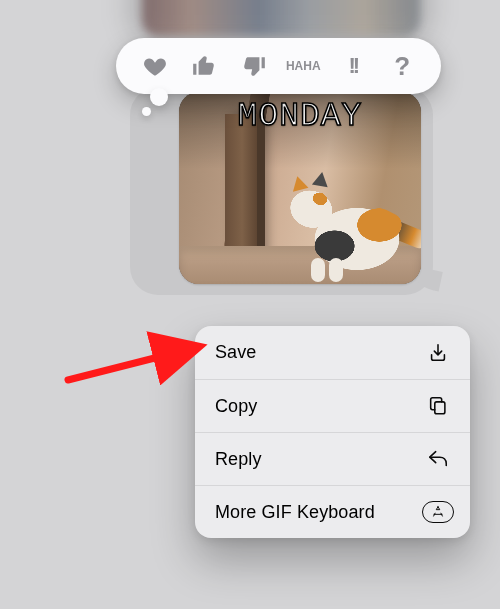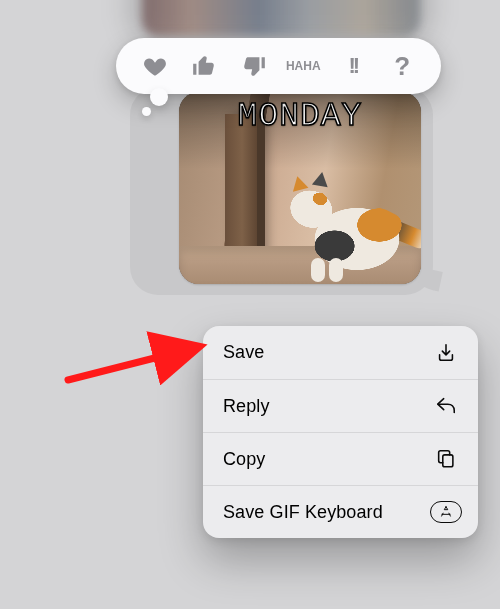--- a/index.html
+++ b/index.html
@@ -153,21 +153,21 @@
     color:#8e8e93;cursor:pointer;
   }
   .tb svg{width:26px;height:26px;fill:#8e8e93}
   .tb.haha{font-weight:800;font-size:12px;line-height:10px;text-align:center;color:#8e8e93;font-family:'Arial Black',sans-serif}
   .tb.bang{font-weight:900;font-size:22px;font-family:'Arial Black',sans-serif;letter-spacing:-3px}
   .tb.q{font-weight:900;font-size:26px;font-family:'Arial Black',sans-serif}
 
   
   .menu{
     position:absolute;
-    top:326px;left:203px;
+    top:326px;left:195px;
     width:275px;
     background:#ececee;
     border-radius:16px;
     box-shadow:0 22px 44px rgba(0,0,0,.28),0 3px 10px rgba(0,0,0,.1);
     overflow:hidden;
   }
   .mi{
     display:flex;align-items:center;justify-content:space-between;
     height:53px;padding:0 20px;
     font-size:18px;color:#000;letter-spacing:.1px;
@@ -250,39 +250,39 @@
   <div class="mi">
     <span>Save</span>
     <span class="icn">
       <svg viewBox="0 0 24 24">
           <path d="M12 3v11m0 0 4-4m-4 4-4-4"></path>
           <path d="M5 14v4a2 2 0 0 0 2 2h10a2 2 0 0 0 2-2v-4"></path>
         </svg>
     </span>
   </div>
   <div class="mi">
+    <span>Copy</span>
+    <span class="icn">
+      <svg viewBox="0 0 24 24">
+          <rect x="8.5" y="7.5" width="11" height="13" rx="2"></rect>
+          <path d="M8.5 16H6a2 2 0 0 1-2-2V5a2 2 0 0 1 2-2h8a2 2 0 0 1 2 2v2.5"></path>
+        </svg>
+    </span>
+  </div>
+  <div class="mi">
     <span>Reply</span>
     <span class="icn">
       <svg viewBox="0 0 24 24">
           <path d="M9.5 4 3 10l6.5 6"></path>
           <path d="M3.5 10H14c4 0 7 2.5 7 7v2"></path>
         </svg>
     </span>
   </div>
   <div class="mi">
-    <span>Copy</span>
-    <span class="icn">
-      <svg viewBox="0 0 24 24">
-          <rect x="8.5" y="7.5" width="11" height="13" rx="2"></rect>
-          <path d="M8.5 16H6a2 2 0 0 1-2-2V5a2 2 0 0 1 2-2h8a2 2 0 0 1 2 2v2.5"></path>
-        </svg>
-    </span>
-  </div>
-  <div class="mi">
-    <span>Save GIF Keyboard</span>
+    <span>More GIF Keyboard</span>
     <span class="icn">
       <span class="pill">
         <svg viewBox="0 0 24 24">
             <path d="M12 3l3 5h-6l3-5zM7 14l-2.5 5M17 14l2.5 5M5 16h14"></path>
           </svg>
       </span>
     </span>
   </div>
 </div>
 

